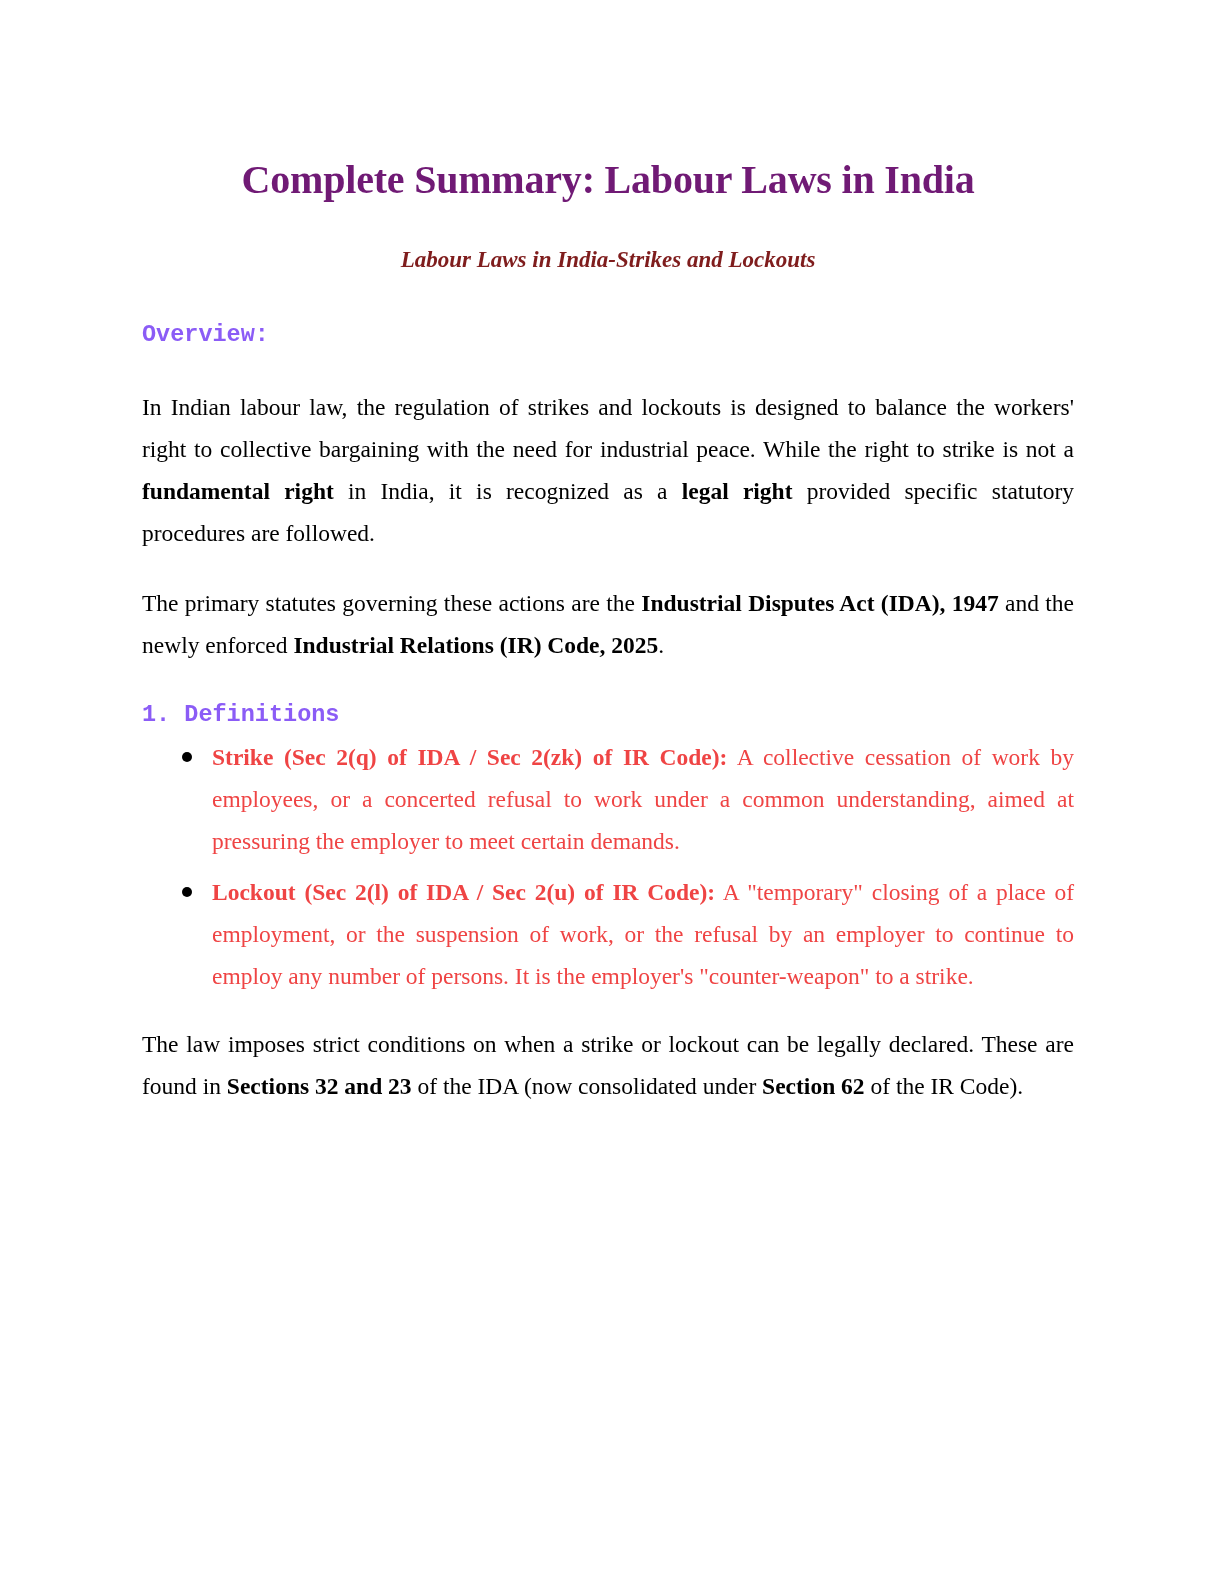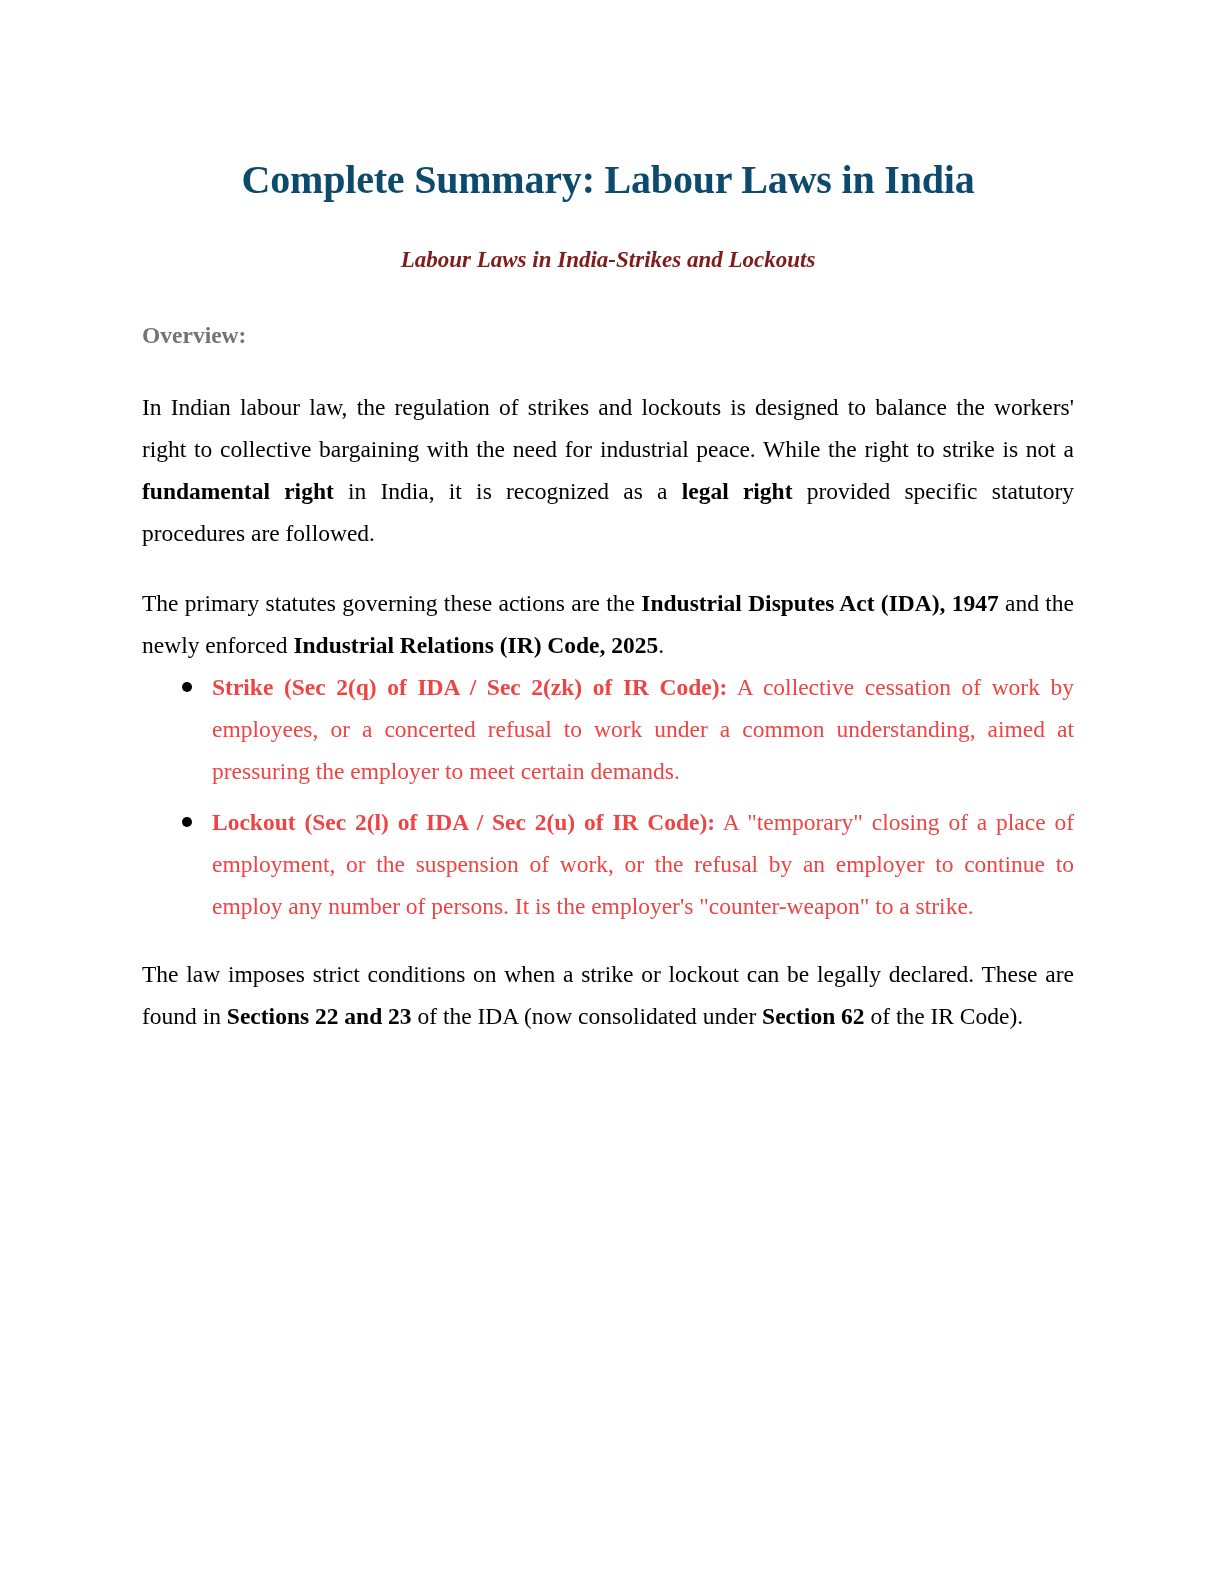--- a/index.html
+++ b/index.html
@@ -22,21 +22,21 @@
     top: 0;
     width: 932px;
   }
 
   
   .doc-title {
     font-family: "Liberation Serif", "DejaVu Serif", serif;
     font-weight: 700;
     font-size: 40px;
     line-height: 1.0;
-    color: #0c4a6e;
+    color: #701a75;
     text-align: center;
     margin: 0;
     padding-top: 160px;
     letter-spacing: -0.2px;
   }
 
   .doc-subtitle {
     font-family: "Liberation Serif", "DejaVu Serif", serif;
     font-weight: 700;
     font-style: italic;
@@ -54,25 +54,25 @@
     font-size: 23.5px;
     line-height: 42px;
     color: #000000;
     text-align: justify;
     text-justify: inter-word;
     margin: 0;
   }
   .para b, .para strong { font-weight: 700; }
 
   .heading {
-    font-family: Liberation Serif, serif;
+    font-family: Liberation Mono, monospace;
     font-size: 23.5px;
     font-weight: 700;
     line-height: 42px;
-    color: #737373;
+    color: #8b5cf6;
     text-align: left;
     margin: 0;
   }
 
   .sp-overview   { padding-top: 40px; }
   .sp-para1      { padding-top: 30px; }
   .sp-para2      { padding-top: 28px; }
   .sp-h1         { padding-top: 28px; }
   .sp-list       { padding-top: 20px; }
   .sp-h2         { padding-top: 28px; }
@@ -128,35 +128,36 @@
     <h1 class="doc-title">Complete Summary: Labour Laws in India</h1>
 
     <p class="doc-subtitle">Labour Laws in India-Strikes and Lockouts</p>
 
     <p class="heading sp-overview">Overview:</p>
 
     <p class="para sp-para1">In Indian labour law, the regulation of strikes and lockouts is designed to balance the workers' right to collective bargaining with the need for industrial peace. While the right to strike is not a <b>fundamental right</b> in India, it is recognized as a <b>legal right</b> provided specific statutory procedures are followed.</p>
 
     <p class="para sp-para2">The primary statutes governing these actions are the <b>Industrial Disputes Act (IDA), 1947</b> and the newly enforced <b>Industrial Relations (IR) Code, 2025</b>.</p>
 
+    <p class="heading sp-h1">1. Definitions</p>
 
     <ul class="bullets sp-list">
       <li>
         <span class="bullet-dot"></span>
         <span class="li-text">
           <b>Strike (Sec 2(q) of IDA / Sec 2(zk) of IR Code):</b><span> A collective cessation of work by employees, or a concerted refusal to work under a common understanding, aimed at pressuring the employer to meet certain demands.</span>
         </span>
       </li>
       <li>
         <span class="bullet-dot"></span>
         <span class="li-text">
           <b>Lockout (Sec 2(l) of IDA / Sec 2(u) of IR Code):</b><span> A "temporary" closing of a place of employment, or the suspension of work, or the refusal by an employer to continue to employ any number of persons. It is the employer's "counter-weapon" to a strike.</span>
         </span>
       </li>
     </ul>
 
 
-    <p class="para sp-para3">The law imposes strict conditions on when a strike or lockout can be legally declared. These are found in <b>Sections 22 and 23</b> of the IDA (now consolidated under <b>Section 62</b> of the IR Code).</p>
+    <p class="para sp-para3">The law imposes strict conditions on when a strike or lockout can be legally declared. These are found in <b>Sections 32 and 23</b> of the IDA (now consolidated under <b>Section 62</b> of the IR Code).</p>
 
 
 
   </div>
 </div>
 
 </body></html>

